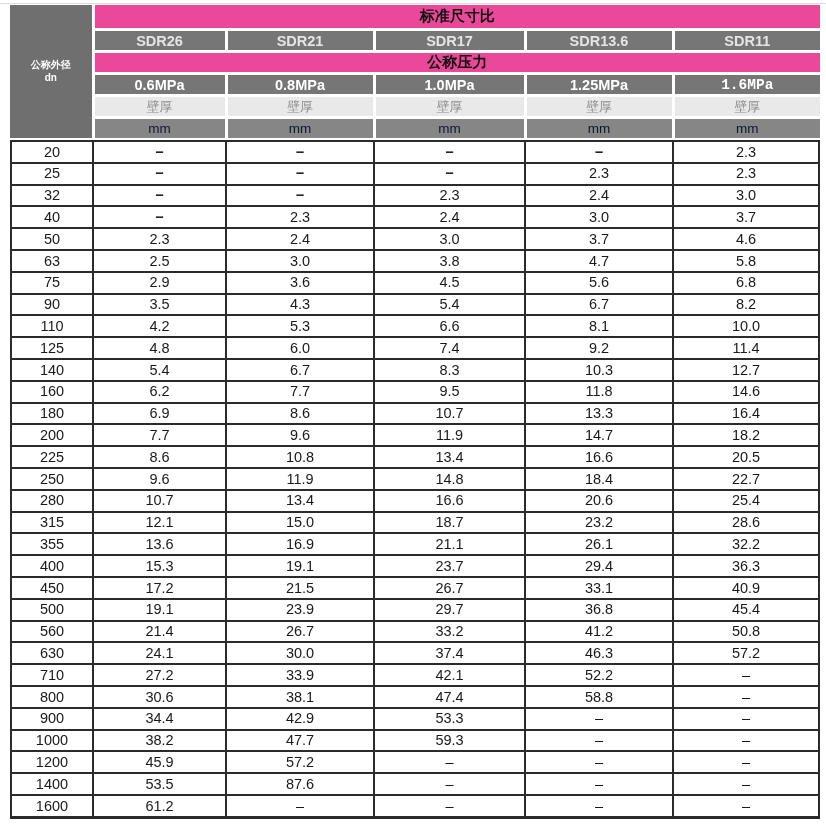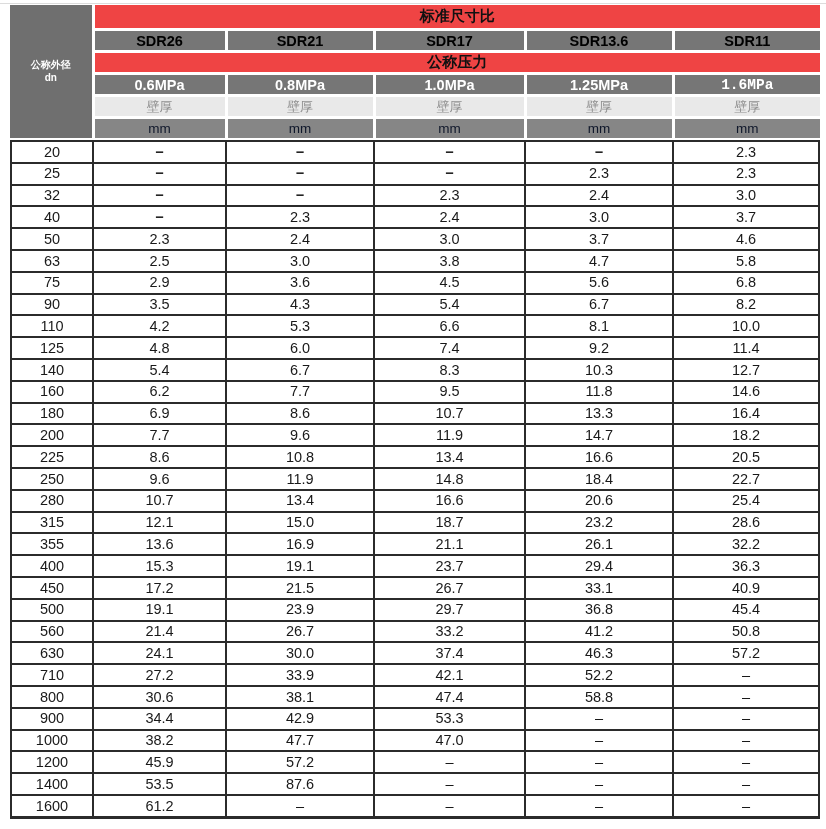--- a/index.html
+++ b/index.html
@@ -51,28 +51,28 @@
     grid-row: 1 / 7;
     background: #6f6f6f;
     color: #ffffff;
     font-weight: bold;
     font-size: 10px;
     flex-direction: column;
     line-height: 1.25;
   }
   .band {
     grid-column: 2 / 7;
-    background: #ef4444;
+    background: #ec4899;
     color: #111111;
     font-weight: bold;
     font-size: 15px;
   }
   .sdr {
     background: #767676;
-    color: #000000;
+    color: #e5e5e5;
     font-weight: bold;
     font-size: 14.5px;
   }
   .mpa {
     background: #767676;
     color: #ffffff;
     font-weight: bold;
     font-size: 14.5px;
   }
   .thick {
@@ -314,21 +314,21 @@
         <div class="bcell">–</div>
         <div class="bcell">900</div>
         <div class="bcell">34.4</div>
         <div class="bcell">42.9</div>
         <div class="bcell">53.3</div>
         <div class="bcell">–</div>
         <div class="bcell">–</div>
         <div class="bcell">1000</div>
         <div class="bcell">38.2</div>
         <div class="bcell">47.7</div>
-        <div class="bcell">47.0</div>
+        <div class="bcell">59.3</div>
         <div class="bcell">–</div>
         <div class="bcell">–</div>
         <div class="bcell">1200</div>
         <div class="bcell">45.9</div>
         <div class="bcell">57.2</div>
         <div class="bcell">–</div>
         <div class="bcell">–</div>
         <div class="bcell">–</div>
         <div class="bcell">1400</div>
         <div class="bcell">53.5</div>

